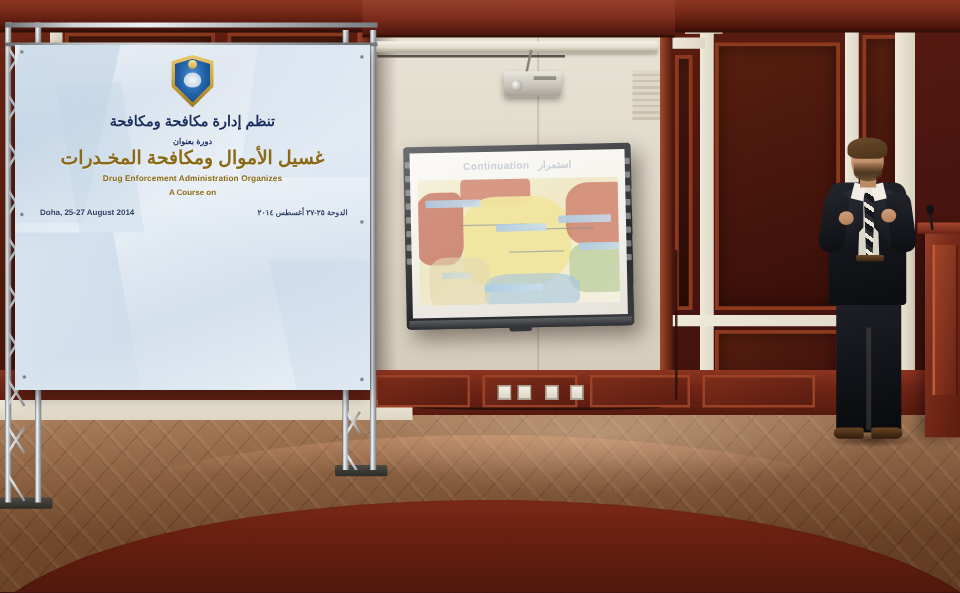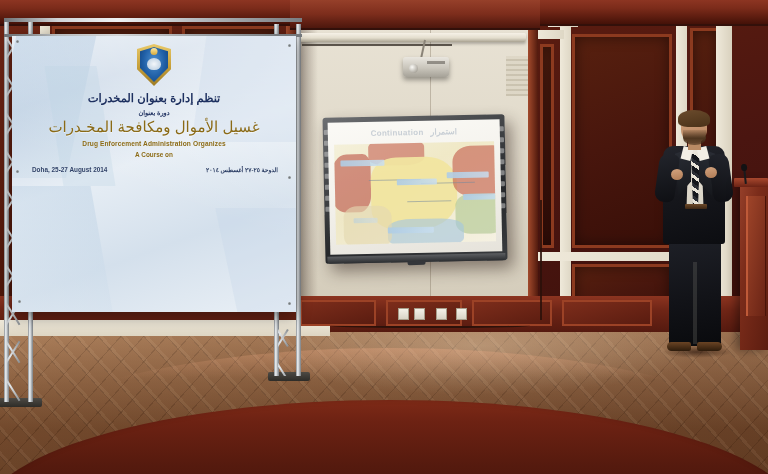--- a/index.html
+++ b/index.html
@@ -166,21 +166,21 @@
   .ar-line1 {
     font-size: 11.5px; font-weight: 700; color:#1d3060;
     letter-spacing: .2px; line-height: 1.2; direction: rtl;
     margin-bottom: 3px;
   }
   .ar-line2 {
     font-size: 6.5px; font-weight: 700; color:#1d3060; direction: rtl;
     margin-bottom: 2px;
   }
   .ar-line3 {
-    font-size: 15px; font-weight: 400; color:#8a6a16; direction: rtl;
+    font-size: 15px; font-weight: 700; color:#8a6a16; direction: rtl;
     line-height: 1.1; margin-bottom: 5px;
     text-shadow: 0 1px 0 rgba(255,255,255,.5);
   }
   .en-org {
     font-size: 6.6px; font-weight: 700; color:#8a6a16;
     letter-spacing: .1px; margin-bottom: 4px;
   }
   .en-courseon {
     font-size: 6.4px; font-weight: 700; color:#8a6a16; margin-bottom: 3px;
   }
@@ -634,21 +634,21 @@
 
     <div class="banner-inner">
 
       <div class="emblem">
         <div class="emblem-shield"></div>
         <div class="emblem-inner"></div>
         <div class="emblem-top"></div>
         <div class="emblem-core"></div>
       </div>
 
-      <div class="ar-line1">تنظم إدارة بعنوان المخدرات</div>
+      <div class="ar-line1">تنظم إدارة مكافحة ومكافحة</div>
 
       <div class="ar-line2">دورة بعنوان</div>
 
       <div class="ar-line3">غسيل الأموال ومكافحة المخـدرات</div>
 
       <div class="en-org">Drug Enforcement Administration Organizes</div>
 
       <div class="en-courseon">A Course on</div>
 
 

